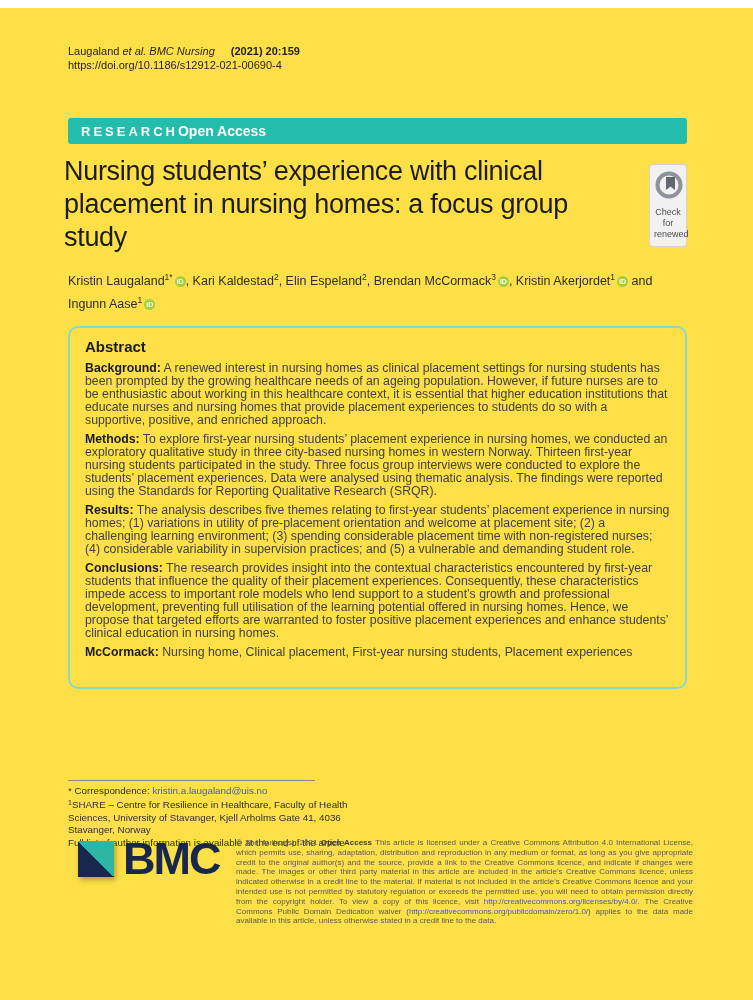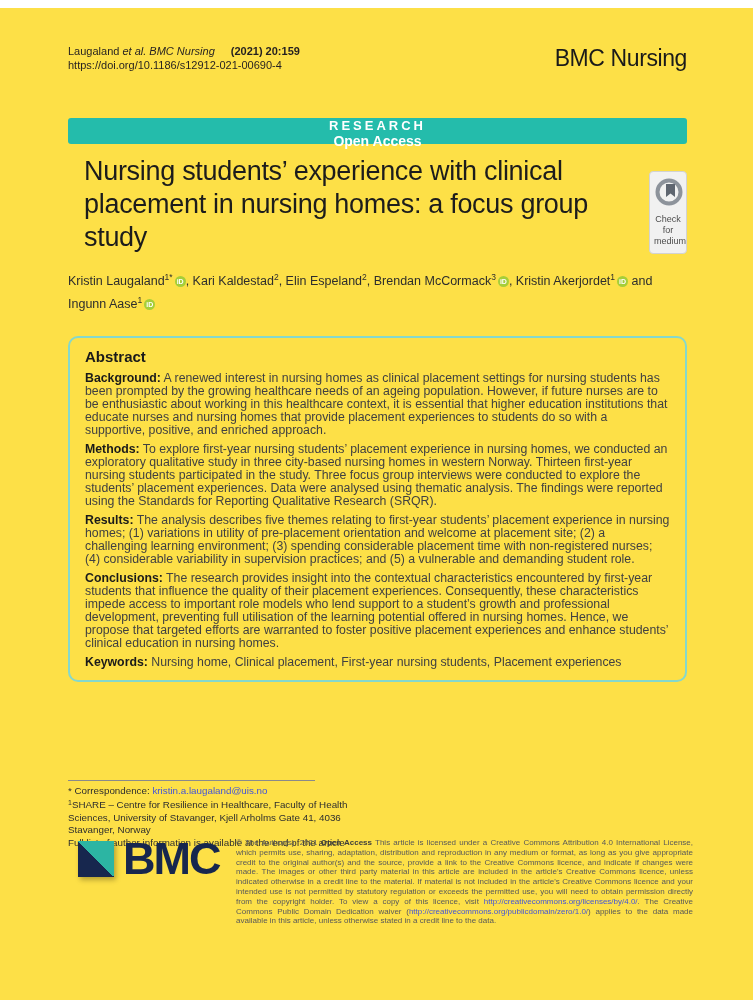--- a/index.html
+++ b/index.html
@@ -20,29 +20,29 @@
   .cite-info { font-weight: bold; margin-left: 16px; }
   .journal-name {
     font-size: 23px; font-weight: 500; color: #1a1a1a; letter-spacing: -0.4px;
   }
 
   
   .research-bar {
     position: absolute; top: 110px; left: 68px; right: 66px; height: 26px;
     background: #24bcab; border-radius: 3px;
     display: flex; align-items: center; justify-content: flex-start;
-    padding: 0 13px; color: #ffffff; flex-direction: column;
+    padding: 0 13px; color: #ffffff;
   }
   .research-label { font-size: 13px; font-weight: bold; letter-spacing: 3px; }
   .access-label { font-size: 14px; font-weight: bold; }
 
   
   .title-row {
-    position: absolute; top: 147px; left: 84px; right: 66px;
-    display: flex; justify-content: space-between; align-items: flex-end;
+    position: absolute; top: 147px; left: 64px; right: 66px;
+    display: flex; justify-content: space-between; align-items: center;
   }
   .article-title {
     font-size: 27px; font-weight: 500; color: #1c1c1c;
     line-height: 33px; letter-spacing: -0.3px; max-width: 555px;
   }
   .check-badge {
     flex: 0 0 auto; width: 38px; padding: 5px 4px 6px;
     background: #f1f1f1; border: 1px solid #d2d2d2; border-radius: 4px;
     text-align: center; cursor: pointer; margin-top: 2px;
   }
@@ -56,23 +56,23 @@
   .authors sup { font-size: 8.5px; vertical-align: 5px; }
   .orcid {
     display: inline-block; width: 11px; height: 11px; border-radius: 50%;
     background: #a6ce39; color: #ffffff; font-size: 7px; font-weight: bold;
     text-align: center; line-height: 11px; margin-left: 2px; vertical-align: 1px;
     cursor: pointer;
   }
 
   
   .abstract-box {
-    position: absolute; top: 328px; left: 68px; right: 66px;
+    position: absolute; top: 318px; left: 68px; right: 66px;
     border: 2px solid #85d8cb; border-radius: 10px;
-    padding: 10px 15px 11px;
+    padding: 10px 15px 28px;
   }
   .abstract-heading { font-size: 15px; font-weight: bold; color: #1a1a1a; margin-bottom: 7px; }
   .abstract-box p {
     font-size: 12.3px; line-height: 13px; color: #414141; margin-bottom: 6px;
   }
   .abstract-box p:last-child { margin-bottom: 0; }
   .abstract-box p b { color: #1a1a1a; }
 
   
   .foot-rule {
@@ -109,51 +109,50 @@
 </head>
 <body>
 
 <div class="page">
 
   <header class="page-header">
     <div class="cite-block">
       <div><span>Laugaland</span> <span class="cite-italic">et al. BMC Nursing</span><span class="cite-info">(2021) 20:159</span></div>
       <div>https://doi.org/10.1186/s12912-021-00690-4</div>
     </div>
-    <div class="journal-name">BMC Nursing</div>
   </header>
 
   <div class="research-bar">
     <span class="research-label">RESEARCH</span>
     <span class="access-label">Open Access</span>
   </div>
 
   <div class="title-row">
     <h1 class="article-title">Nursing students’ experience with clinical<br>placement in nursing homes: a focus group<br>study</h1>
     <div class="check-badge">
       <svg width="30" height="30" viewBox="0 0 30 30">
         <circle cx="15" cy="15" r="11.5" fill="none" stroke="#8d939b" stroke-width="4"></circle>
         <path d="M12 7 h9 v13 l-4.5 -3.4 -4.5 3.4 z" fill="#5f6670"></path>
       </svg>
       <div class="badge-text">
         <div>Check for</div>
-        <div>medium</div>
+        <div>renewed</div>
       </div>
     </div>
   </div>
 
   <div class="authors"><span>Kristin Laugaland<sup>1*</sup><span class="orcid">iD</span></span>, <span>Kari Kaldestad<sup>2</sup></span>, <span>Elin Espeland<sup>2</sup></span>, <span>Brendan McCormack<sup>3</sup><span class="orcid">iD</span></span>, <span>Kristin Akerjordet<sup>1</sup><span class="orcid">iD</span></span> and <br><span>Ingunn Aase<sup>1</sup><span class="orcid">iD</span></span></div>
 
   <section class="abstract-box">
     <h2 class="abstract-heading">Abstract</h2>
     <p><b>Background:</b> <span>A renewed interest in nursing homes as clinical placement settings for nursing students has been prompted by the growing healthcare needs of an ageing population. However, if future nurses are to be enthusiastic about working in this healthcare context, it is essential that higher education institutions that educate nurses and nursing homes that provide placement experiences to students do so with a supportive, positive, and enriched approach.</span></p>
     <p><b>Methods:</b> <span>To explore first-year nursing students’ placement experience in nursing homes, we conducted an exploratory qualitative study in three city-based nursing homes in western Norway. Thirteen first-year nursing students participated in the study. Three focus group interviews were conducted to explore the students’ placement experiences. Data were analysed using thematic analysis. The findings were reported using the Standards for Reporting Qualitative Research (SRQR).</span></p>
     <p><b>Results:</b> <span>The analysis describes five themes relating to first-year students’ placement experience in nursing homes; (1) variations in utility of pre-placement orientation and welcome at placement site; (2) a challenging learning environment; (3) spending considerable placement time with non-registered nurses; (4) considerable variability in supervision practices; and (5) a vulnerable and demanding student role.</span></p>
     <p><b>Conclusions:</b> <span>The research provides insight into the contextual characteristics encountered by first-year students that influence the quality of their placement experiences. Consequently, these characteristics impede access to important role models who lend support to a student’s growth and professional development, preventing full utilisation of the learning potential offered in nursing homes. Hence, we propose that targeted efforts are warranted to foster positive placement experiences and enhance students’ clinical education in nursing homes.</span></p>
-    <p><b>Keywords:</b> <span>Nursing home, Clinical placement, First-year nursing students, Placement experiences</span></p>
+    <p><b>McCormack:</b> <span>Nursing home, Clinical placement, First-year nursing students, Placement experiences</span></p>
   </section>
 
   <div class="foot-rule"></div>
   <div class="footnotes">
     <div><span>* Correspondence:</span> <a class="link">kristin.a.laugaland@uis.no</a></div>
     <div><sup>1</sup><span>SHARE – Centre for Resilience in Healthcare, Faculty of Health Sciences, University of Stavanger, Kjell Arholms Gate 41, 4036 Stavanger, Norway</span></div>
     <div>Full list of author information is available at the end of the article</div>
   </div>
 
   <div class="bottom-row">

